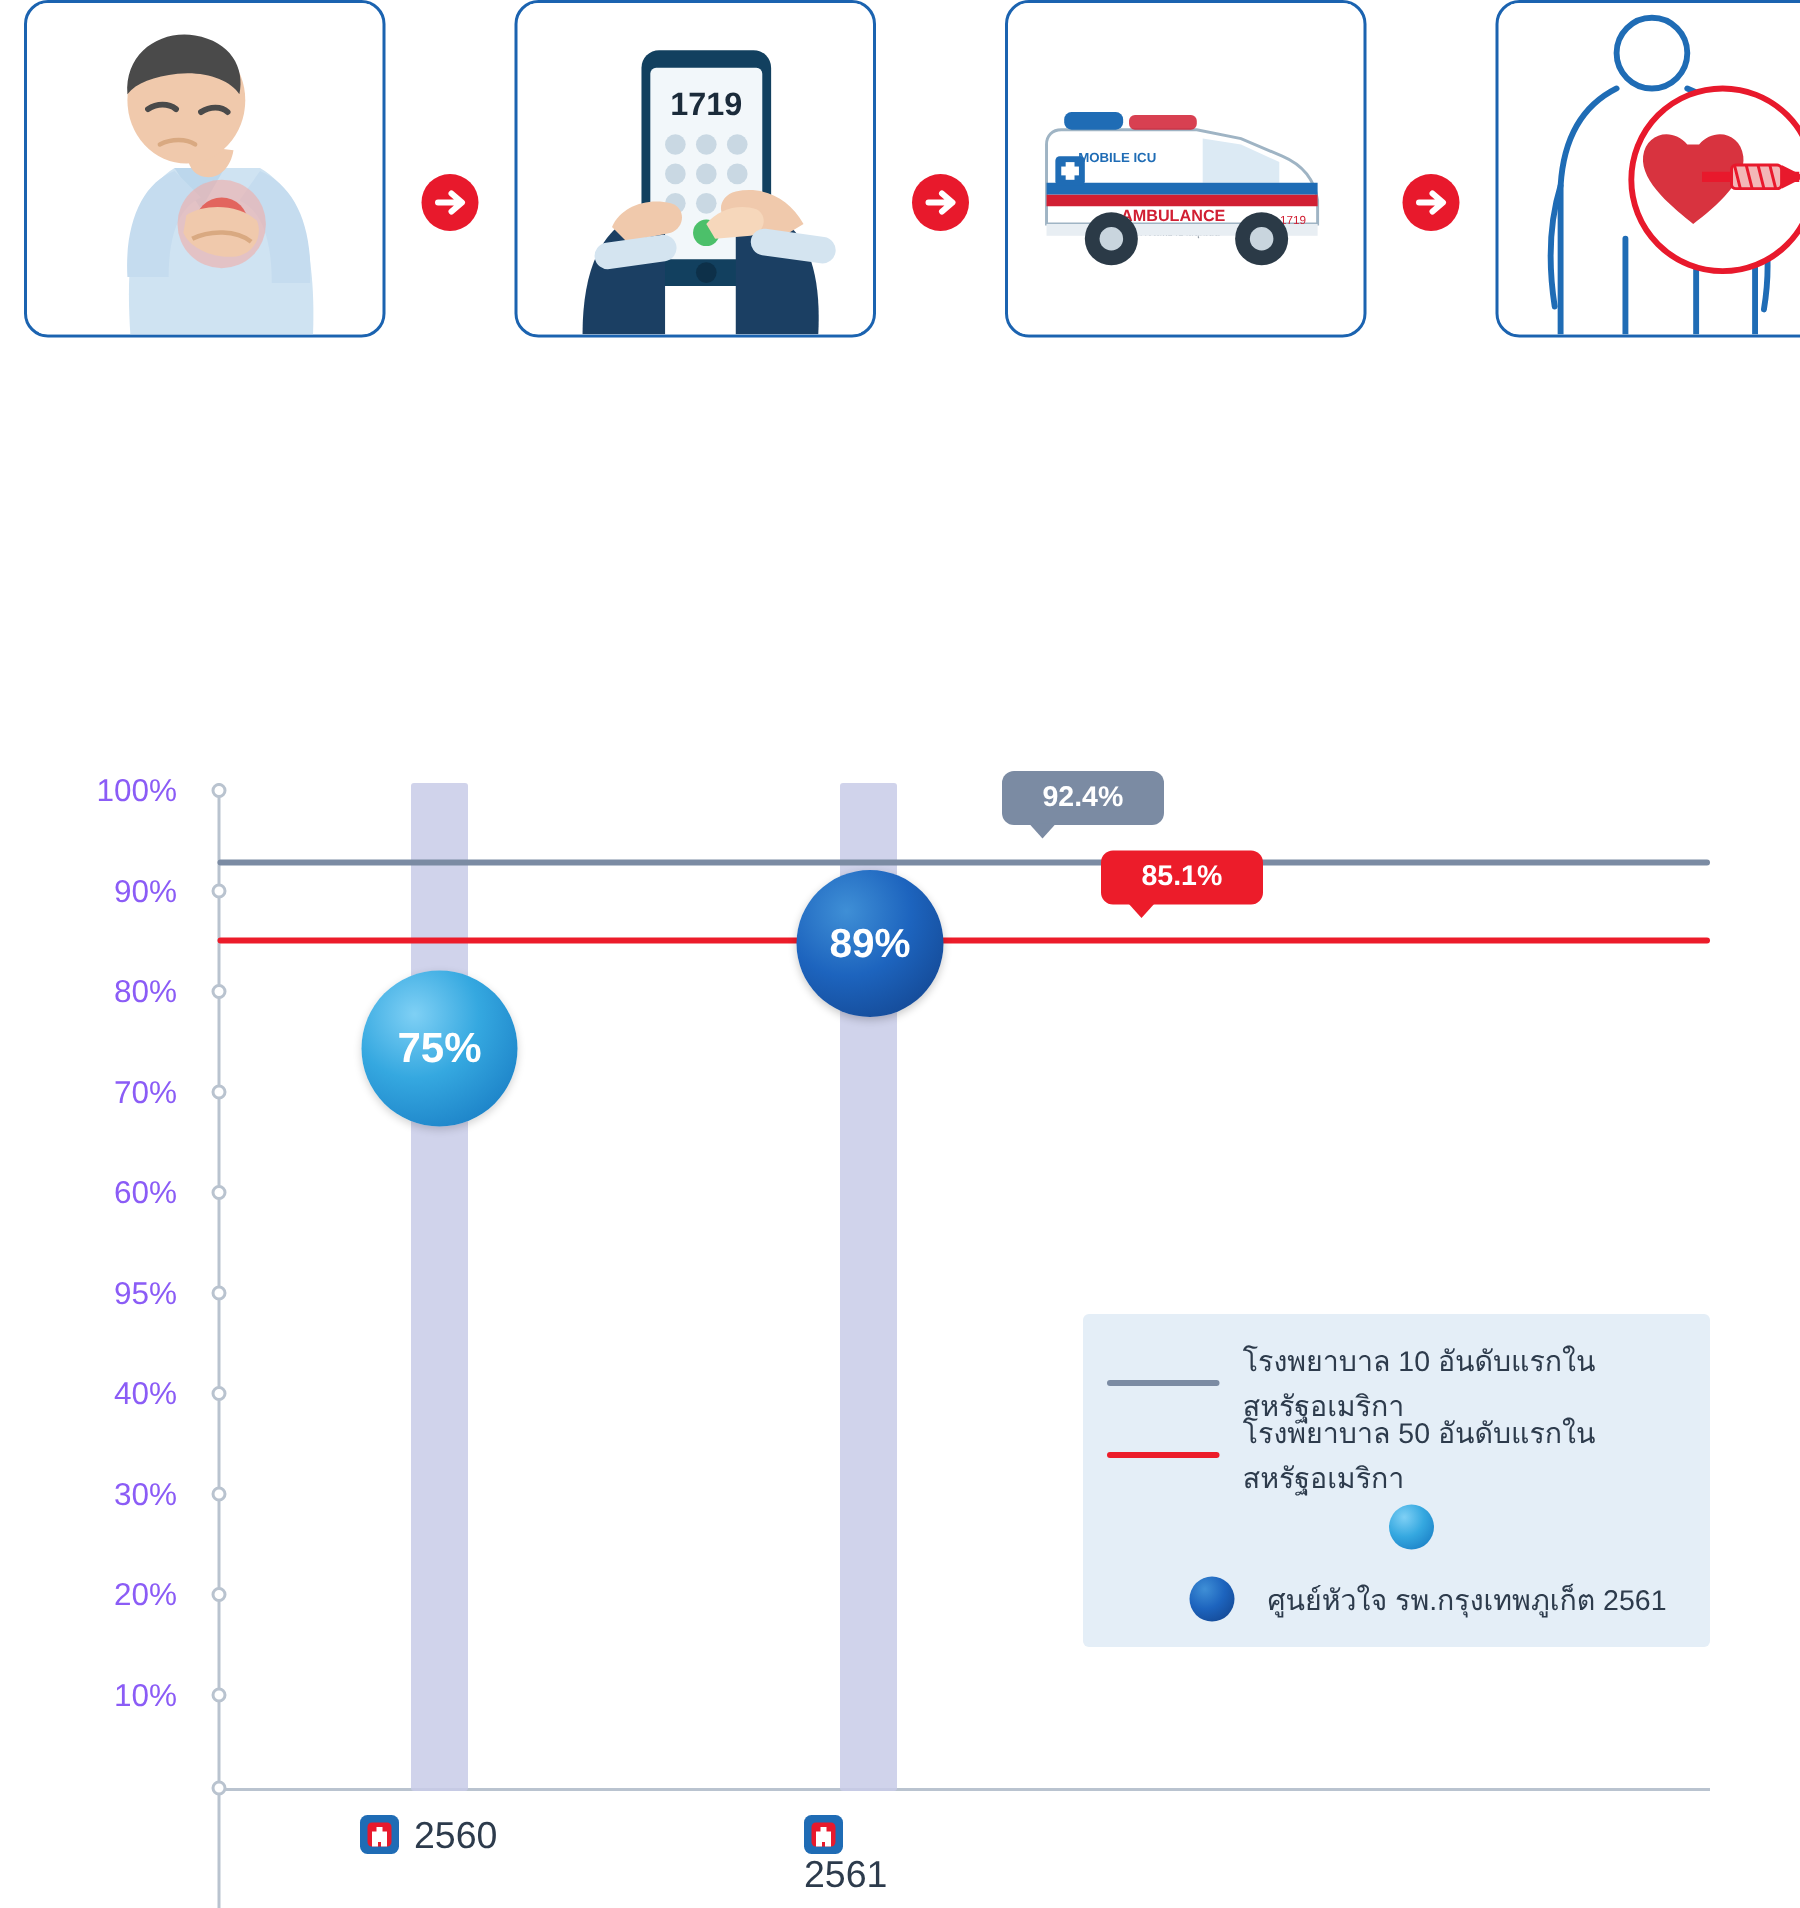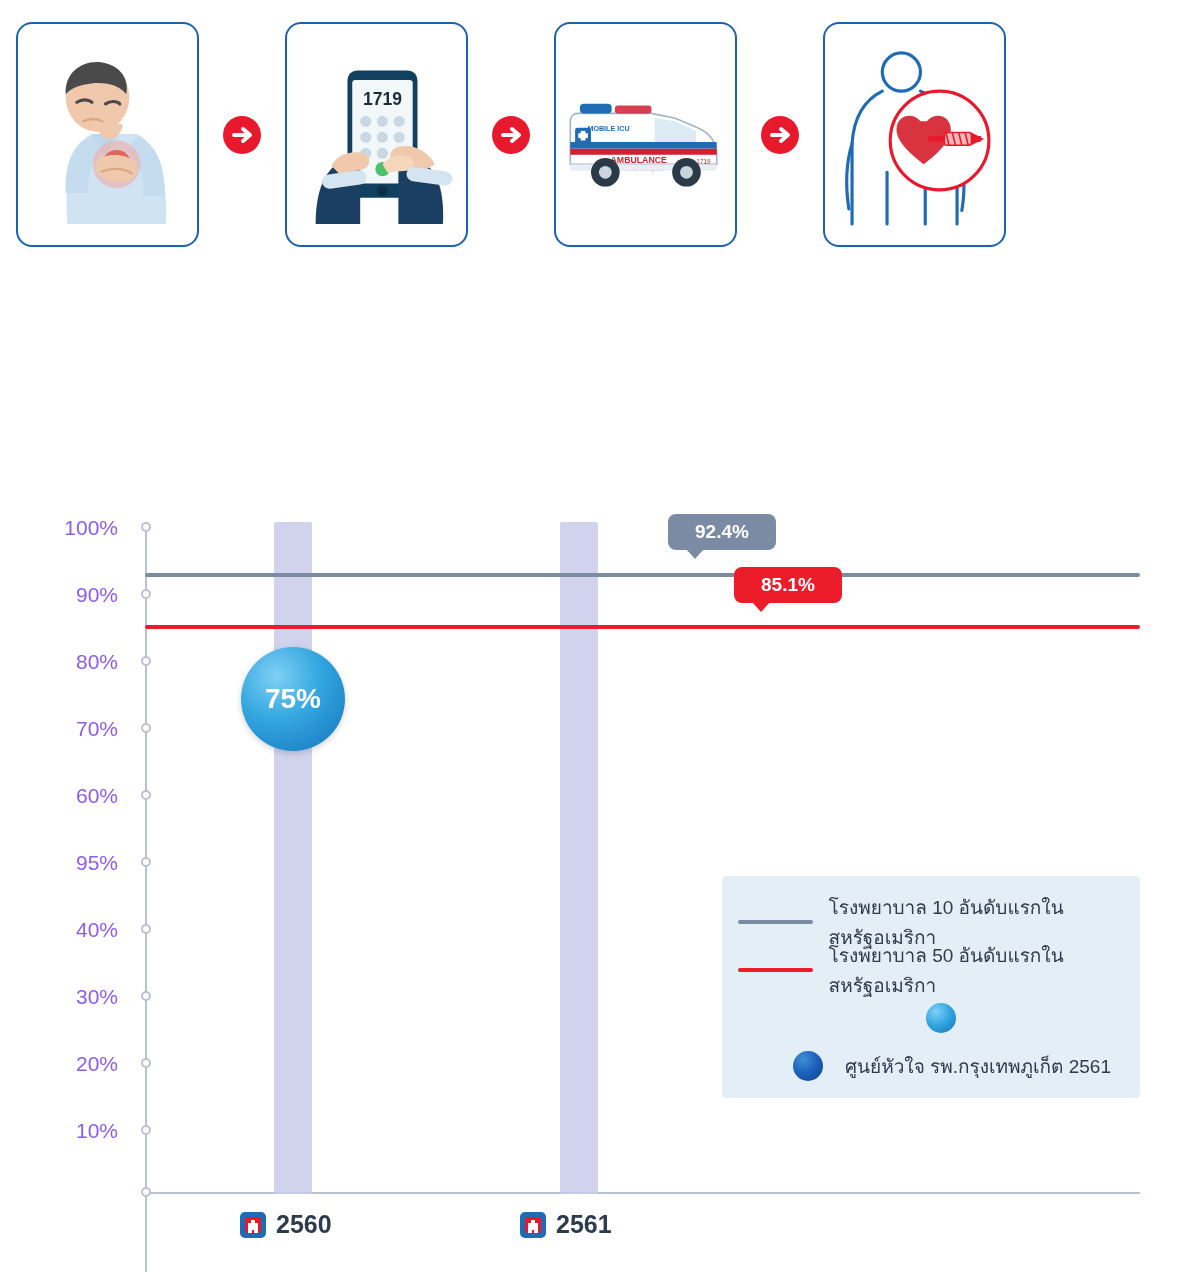--- a/index.html
+++ b/index.html
@@ -20,23 +20,22 @@
   
   .steps {
     position: absolute;
     left: 0; top: 0;
     width: 1200px;
     height: 280px;
     display: flex;
     align-items: flex-start;
   }
   .step-card {
-    width: 183px;
+    width: 241px;
     height: 225px;
-    margin-top: 22px;
     border: 2px solid #1b63b0;
     border-radius: 16px;
     background: #ffffff;
     position: relative;
     overflow: hidden;
     flex: 0 0 auto;
   }
   .step-card:nth-of-type(1) { margin-left: 16px; }
   .arrow-wrap {
     flex: 0 0 auto;
@@ -205,22 +204,20 @@
     margin-right: 22px;
   }
   .legend-dot.light { background: radial-gradient(circle at 34% 28%, #7fd0f5 0%, #35a8e0 45%, #1272bd 100%); }
   .legend-dot.dark  { background: radial-gradient(circle at 34% 28%, #3f8fd6 0%, #1d64be 45%, #113f86 100%); }
   .legend-text { font-size: 19px; color: #2d3b4c; }
 
   .x-tick {
     position: absolute;
     top: 740px;
     display: flex;
-    align-items: center;
-    font-weight: bold;
   }
   .x-logo {
     width: 26px; height: 26px;
     border-radius: 5px;
     background: #1f6cb5;
     position: relative;
     margin-right: 10px;
     flex: 0 0 auto;
   }
   .x-logo:before {
@@ -424,20 +421,23 @@
       <span class="nub"></span>
     </div>
     <div class="tag red" style="left:734px; top:97px;">
       <span>85.1%</span>
       <span class="nub"></span>
     </div>
 
     <div class="bubble light" style="left:241px; top:177px; width:104px; height:104px; font-size:28px;">
       <span>75%</span>
     </div>
+    <div class="bubble dark" style="left:531px; top:110px; width:98px; height:98px; font-size:27px;">
+      <span>89%</span>
+    </div>
 
     <div class="legend">
       <div class="legend-row">
         <div class="legend-swatch-line grey"></div>
         <div class="legend-text">โรงพยาบาล 10 อันดับแรกในสหรัฐอเมริกา</div>
       </div>
       <div class="legend-row">
         <div class="legend-swatch-line red"></div>
         <div class="legend-text">โรงพยาบาล 50 อันดับแรกในสหรัฐอเมริกา</div>
       </div>
@@ -447,19 +447,19 @@
       <div class="legend-row">
         <div class="legend-dot dark"></div>
         <div class="legend-text">ศูนย์หัวใจ รพ.กรุงเทพภูเก็ต 2561</div>
       </div>
     </div>
 
     <div class="x-tick" style="left:240px;">
       <div class="x-logo"></div>
       <div class="x-text">2560</div>
     </div>
-    <div class="x-tick" style="left:520px;">
+    <div class="x-tick" style="left:536px;flex-direction:column;">
       <div class="x-logo"></div>
       <div class="x-text">2561</div>
     </div>
 
   </div>
 </div>
 
 </body></html>

